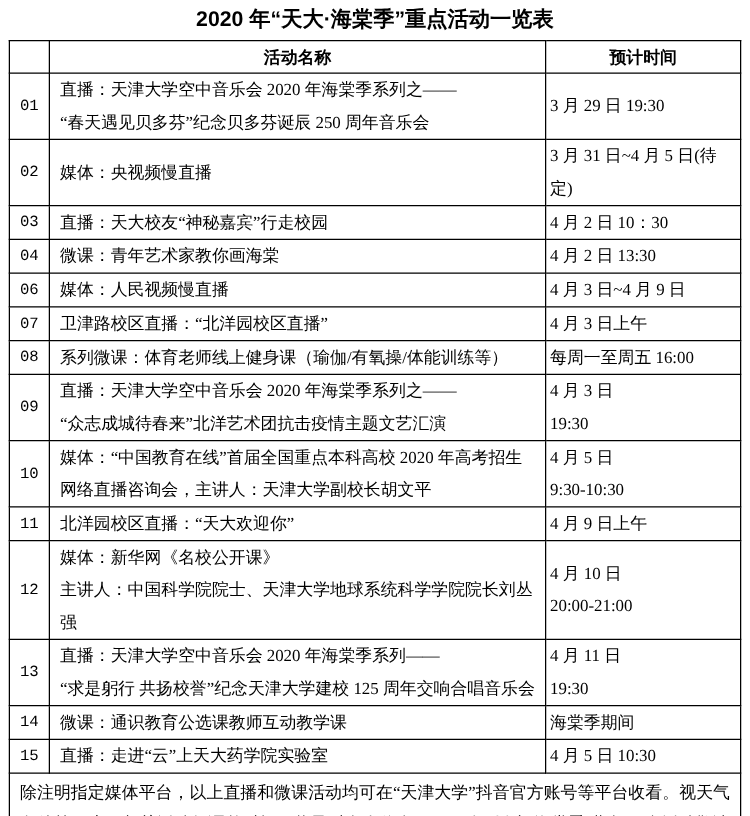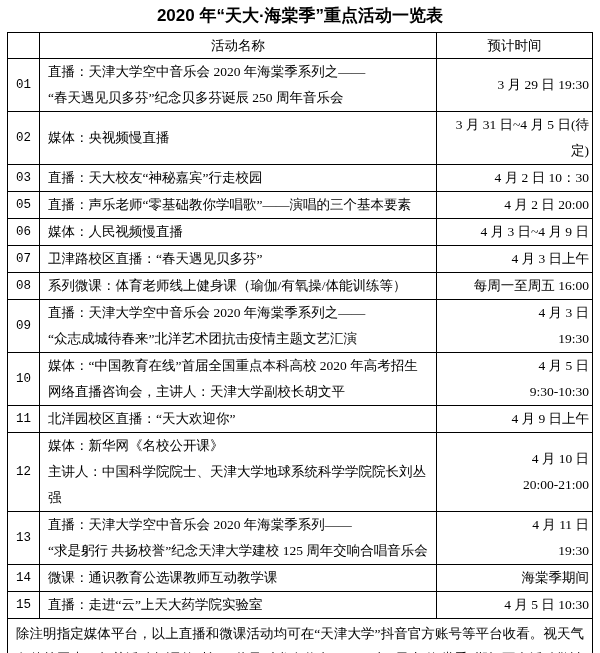--- a/index.html
+++ b/index.html
@@ -25,39 +25,39 @@
     table-layout: fixed;
     width: 585px;
     margin: 5px auto 0 auto;
   }
   .tbl th, .tbl td {
     border: 1px solid #000000;
     vertical-align: middle;
     padding: 0;
   }
   .tbl th {
-    font-weight: 400;
+    font-weight: 700;
     font-size: 13.5px;
     height: 26px;
     text-align: center;
   }
   td.c-no {
     text-align: center;
     font-family: Liberation Mono, monospace;
     font-size: 12.5px;
   }
   td.c-act {
     padding: 0 8px;
     font-size: 13.5px;
     text-align: left;
   }
   td.c-time {
     padding: 0 3px;
     font-size: 13.5px;
-    text-align: right;
+    text-align: left;
   }
   .line { line-height: 26px; }
   td.footnote {
     padding: 2px 8px;
     font-size: 13.5px;
     line-height: 25px;
     text-align: justify;
   }
 </style>
 </head>
@@ -104,45 +104,45 @@
   <tr>
     <td class="c-no">03</td>
     <td class="c-act">
             <div class="line">直播：天大校友“神秘嘉宾”行走校园</div>
           </td>
     <td class="c-time">
             <div class="line">4 月 2 日 10：30</div>
           </td>
   </tr>
 
-
-  <tr>
-    <td class="c-no">05</td>
-    <td class="c-act">
-            <div class="line">直播：声乐老师“零基础教你学唱歌”——演唱的三个基本要素</div>
-          </td>
-    <td class="c-time">
-            <div class="line">4 月 2 日 20:00</div>
-          </td>
-  </tr>
+  <tr>
+    <td class="c-no">04</td>
+    <td class="c-act">
+            <div class="line">微课：青年艺术家教你画海棠</div>
+          </td>
+    <td class="c-time">
+            <div class="line">4 月 2 日 13:30</div>
+          </td>
+  </tr>
+
 
   <tr>
     <td class="c-no">06</td>
     <td class="c-act">
             <div class="line">媒体：人民视频慢直播</div>
           </td>
     <td class="c-time">
             <div class="line">4 月 3 日~4 月 9 日</div>
           </td>
   </tr>
 
   <tr>
     <td class="c-no">07</td>
     <td class="c-act">
-            <div class="line">卫津路校区直播：“春天遇见贝多芬”</div>
+            <div class="line">卫津路校区直播：“北洋园校区直播”</div>
           </td>
     <td class="c-time">
             <div class="line">4 月 3 日上午</div>
           </td>
   </tr>
 
   <tr>
     <td class="c-no">08</td>
     <td class="c-act">
             <div class="line">系列微课：体育老师线上健身课（瑜伽/有氧操/体能训练等）</div>

